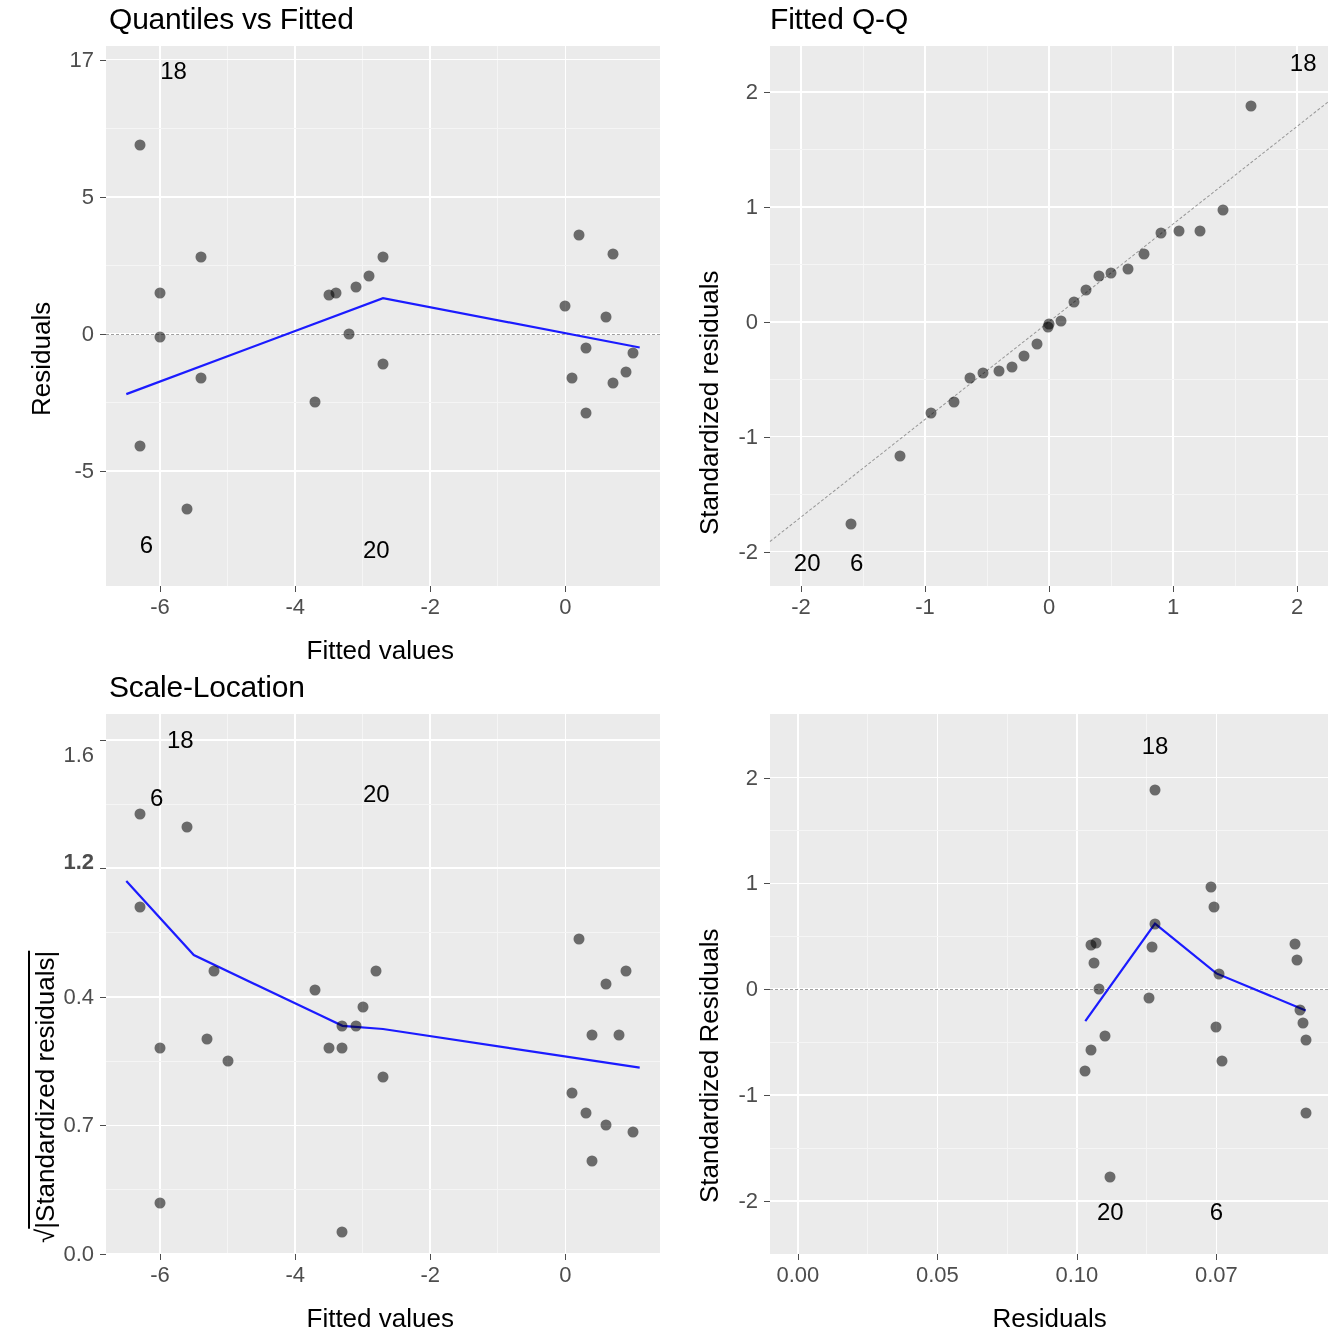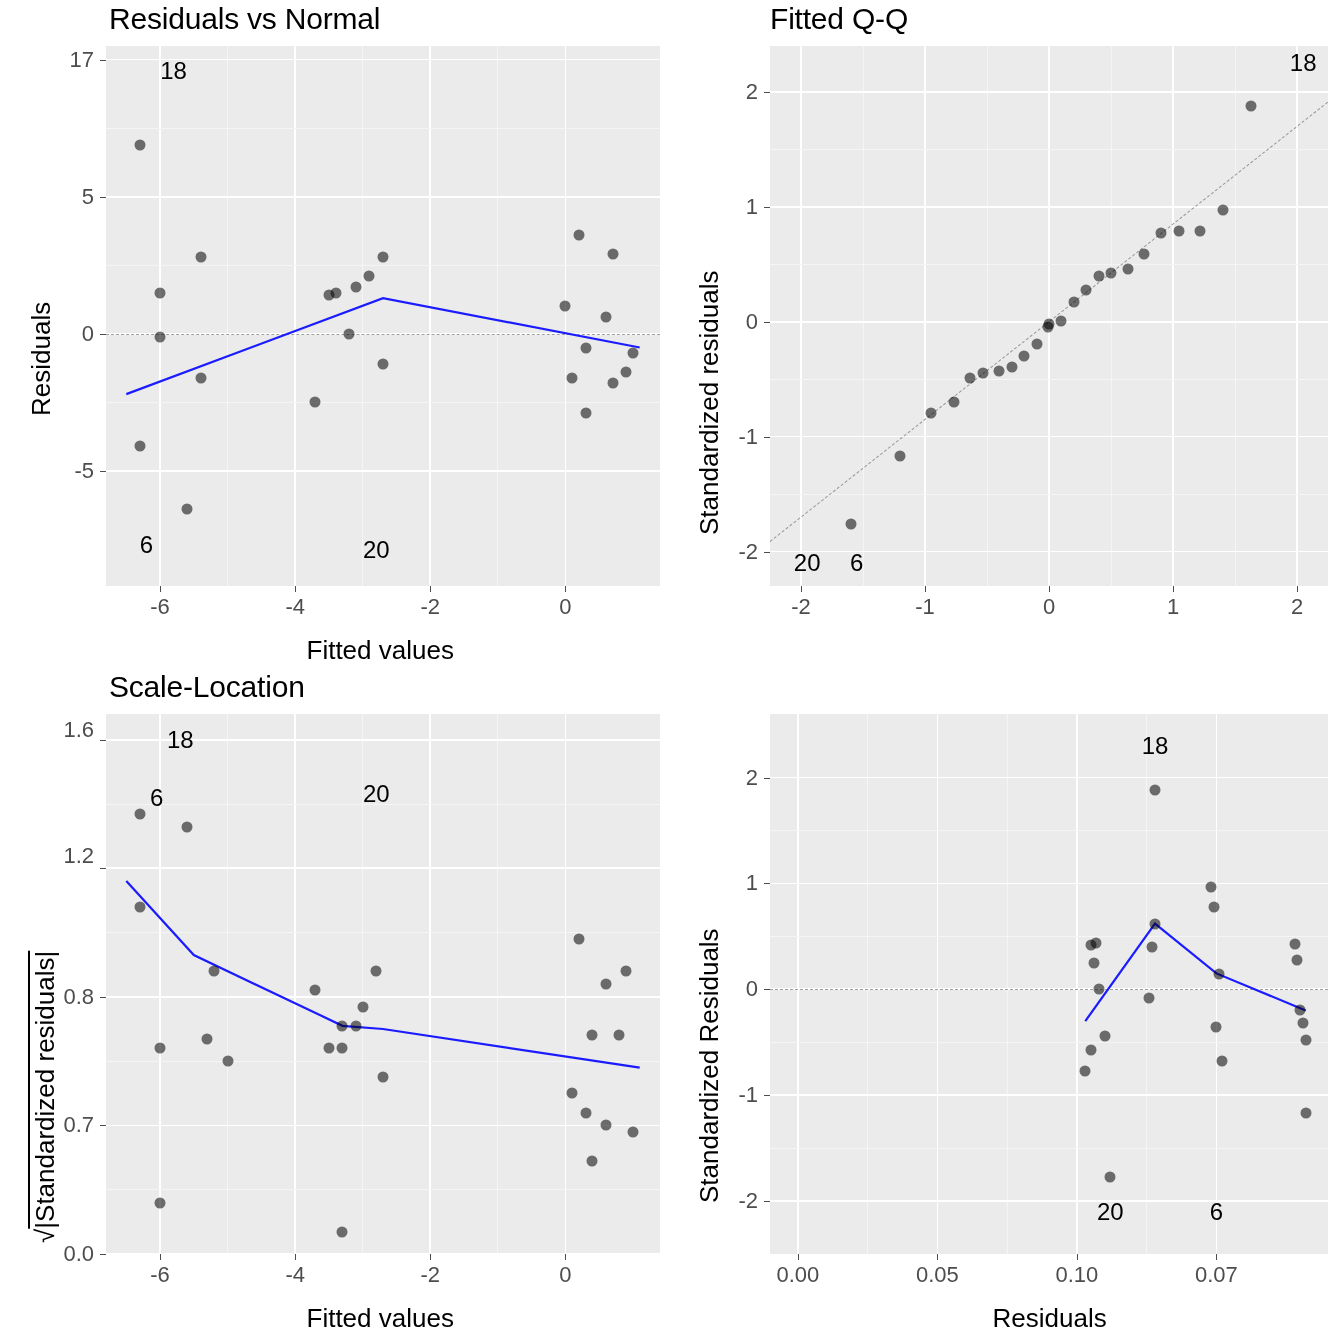--- a/index.html
+++ b/index.html
@@ -103,21 +103,21 @@
   }
   .yrad .overline { text-decoration: overline; display:inline-block; }
 </style>
 </head>
 <body>
 
 <div class="canvas">
   <div class="grid">
 
     <div class="panel">
-      <div class="panel-title" style="left:105px; top:-2px;">Residuals vs Normal</div>
+      <div class="panel-title" style="left:105px; top:-2px;">Quantiles vs Fitted</div>
       <div class="plot-area" id="pa0" style="left:102px; top:42px; right:8px; bottom:82px;">
           <div class="gridline-v major" style="left: 53.2488px;"></div>
           <div class="gridline-v major" style="left: 188.371px;"></div>
           <div class="gridline-v major" style="left: 323.493px;"></div>
           <div class="gridline-v major" style="left: 458.615px;"></div>
           <div class="gridline-v minor" style="left: 121.21px;"></div>
           <div class="gridline-v minor" style="left: 256.332px;"></div>
           <div class="gridline-v minor" style="left: 391.454px;"></div>
           <div class="gridline-h major" style="top: 424.073px;"></div>
           <div class="gridline-h major" style="top: 287.017px;"></div>
@@ -315,25 +315,25 @@
         <div class="axis-label" style="left: 291.171px; top: 590px; transform: translateX(-50%);">-4</div>
         <div class="axis-tick x" style="left: 426.293px; top: 582px;"></div>
         <div class="axis-label" style="left: 426.293px; top: 590px; transform: translateX(-50%);">-2</div>
         <div class="axis-tick x" style="left: 561.415px; top: 582px;"></div>
         <div class="axis-label" style="left: 561.415px; top: 590px; transform: translateX(-50%);">0</div>
         <div class="axis-tick y" style="left: 96px; top: 582px;"></div>
         <div class="axis-label" style="left: 90px; top: 582px; transform: translate(-100%, -50%);">0.0</div>
         <div class="axis-tick y" style="left: 96px; top: 453.429px;"></div>
         <div class="axis-label" style="left: 90px; top: 453.429px; transform: translate(-100%, -50%);">0.7</div>
         <div class="axis-tick y" style="left: 96px; top: 324.857px;"></div>
-        <div class="axis-label" style="left: 90px; top: 324.857px; transform: translate(-100%, -50%);">0.8</div>
+        <div class="axis-label" style="left: 90px; top: 324.857px; transform: translate(-100%, -50%);">0.4</div>
         <div class="axis-tick y" style="left: 96px; top: 196.286px;"></div>
-        <div class="axis-label" style="left: 90px; top: 184px; transform: translate(-100%, -50%);">1.2</div>
+        <div class="axis-label" style="left: 90px; top: 190px; transform: translate(-100%, -50%); font-weight: bold;">1.2</div>
         <div class="axis-tick y" style="left: 96px; top: 67.7143px;"></div>
-        <div class="axis-label" style="left: 90px; top: 58px; transform: translate(-100%, -50%);">1.6</div>
+        <div class="axis-label" style="left: 90px; top: 83px; transform: translate(-100%, -50%);">1.6</div>
       </div>
 
     <div class="panel">
       <div class="plot-area" id="pa3" style="left:98px; top:42px; right:8px; bottom:82px;">
           <div class="gridline-v major" style="left: 27.1px;"></div>
           <div class="gridline-v major" style="left: 166.6px;"></div>
           <div class="gridline-v major" style="left: 306.1px;"></div>
           <div class="gridline-v major" style="left: 445.6px;"></div>
           <div class="gridline-v minor" style="left: 97.25px;"></div>
           <div class="gridline-v minor" style="left: 236.75px;"></div>

